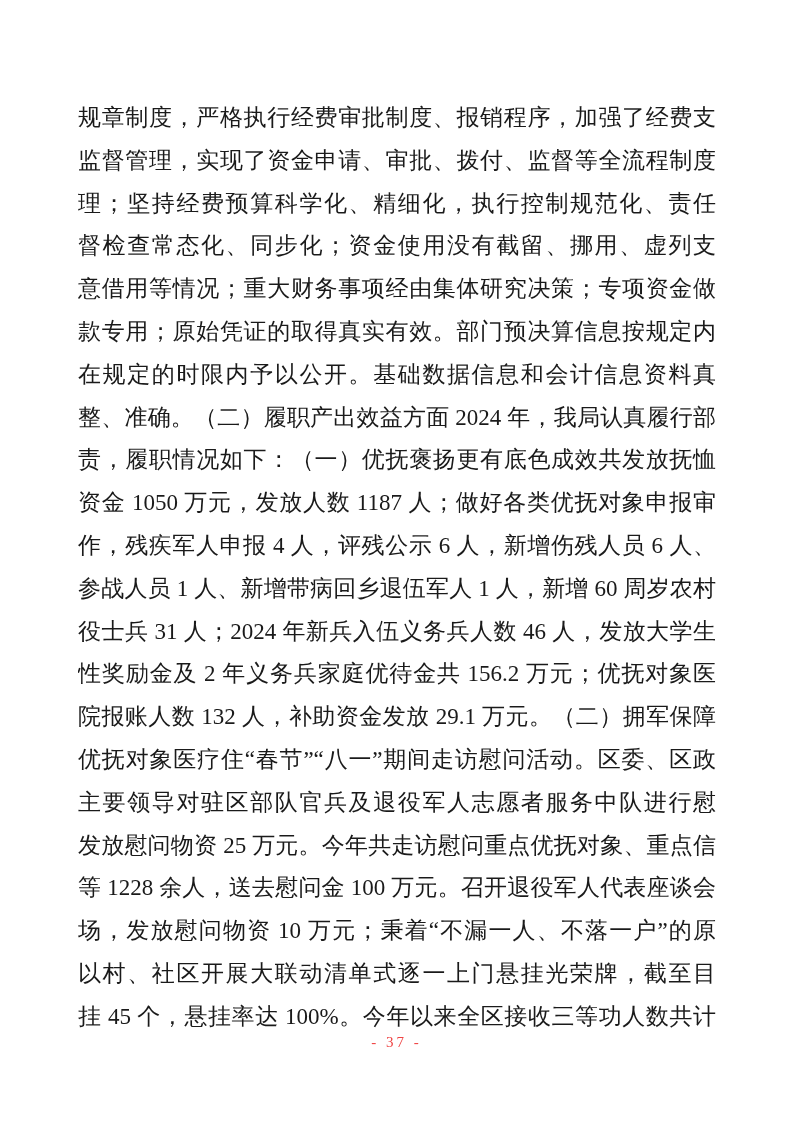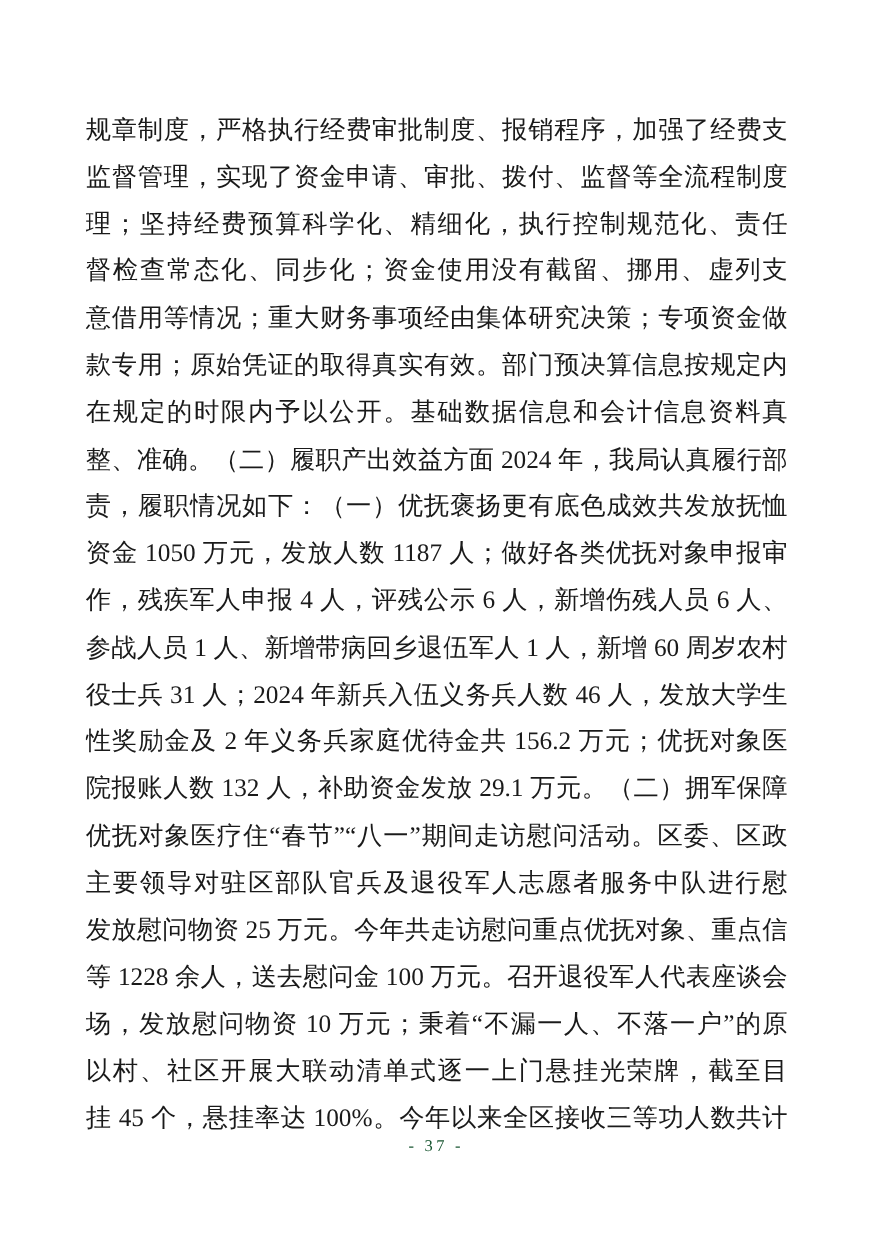--- a/index.html
+++ b/index.html
@@ -34,21 +34,21 @@
     color: #1a1a1a;
   }
   .footer {
     position: absolute;
     top: 1034px;
     left: 0;
     width: 793px;
     text-align: center;
     font-size: 15px;
     letter-spacing: 3px;
-    color: #14532d;
+    color: #ef4444;
   }
 </style>
 </head>
 <body>
 
 <div class="page">
   <div class="text-block">
     <div class="line">规章制度，严格执行经费审批制度、报销程序，加强了经费支出的</div>
     <div class="line">监督管理，实现了资金申请、审批、拨付、监督等全流程制度化管</div>
     <div class="line">理；坚持经费预算科学化、精细化，执行控制规范化、责任化，监</div>

